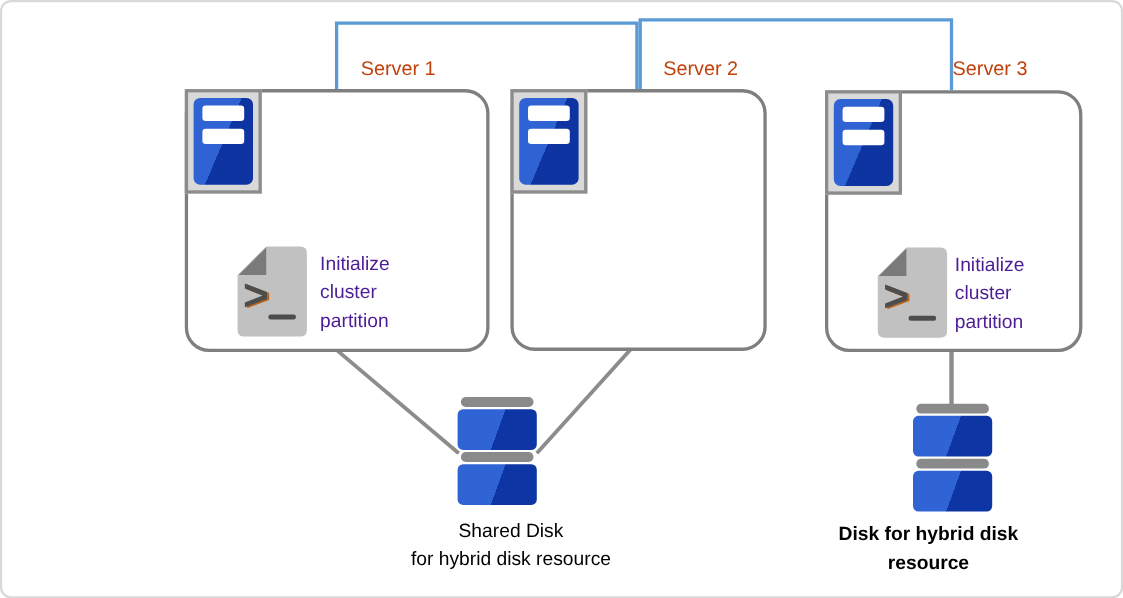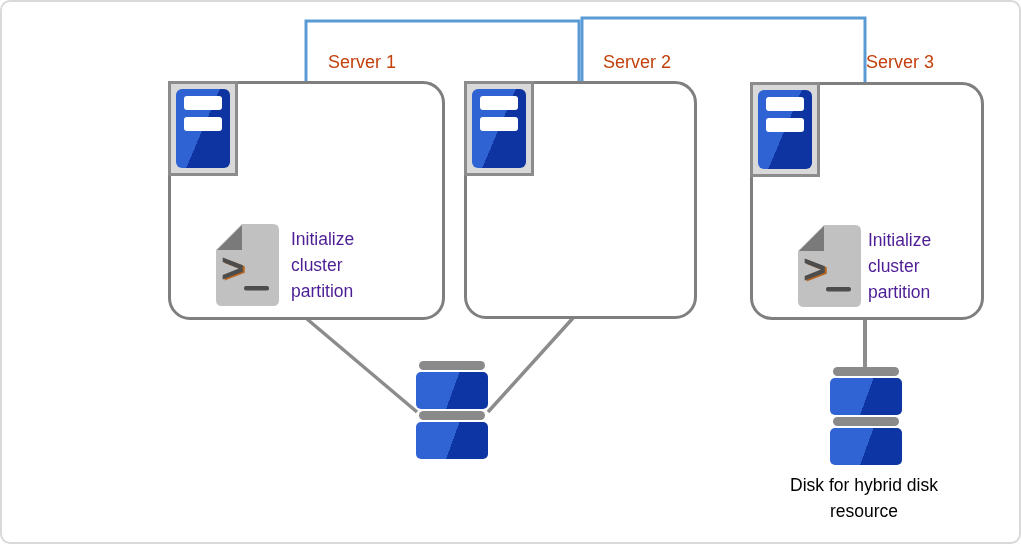--- a/index.html
+++ b/index.html
@@ -110,16 +110,18 @@
     <div class="disk-body"></div>
   </div>
 
   <div class="disk-icon" style="left:828px; top:365px;">
     <div class="disk-bar"></div>
     <div class="disk-body"></div>
     <div class="disk-bar"></div>
     <div class="disk-body"></div>
   </div>
 
-  <div class="disk-label" style="left:752px; top:471px; width:220px;">Disk for hybrid disk
+  <div class="disk-label" style="left:320px; top:468px; width:285px;">Shared Disk
+for hybrid disk resource</div>
+  <div class="disk-label" style="left:732px; top:471px; width:220px;font-weight:bold;">Disk for hybrid disk
 resource</div>
 
 </div>
 
 </body></html>

